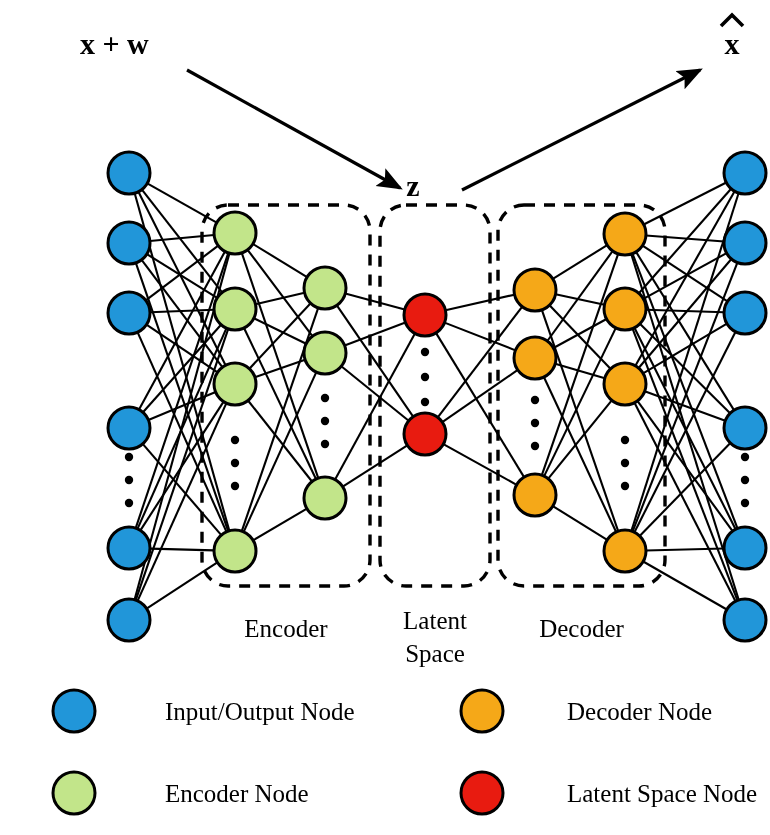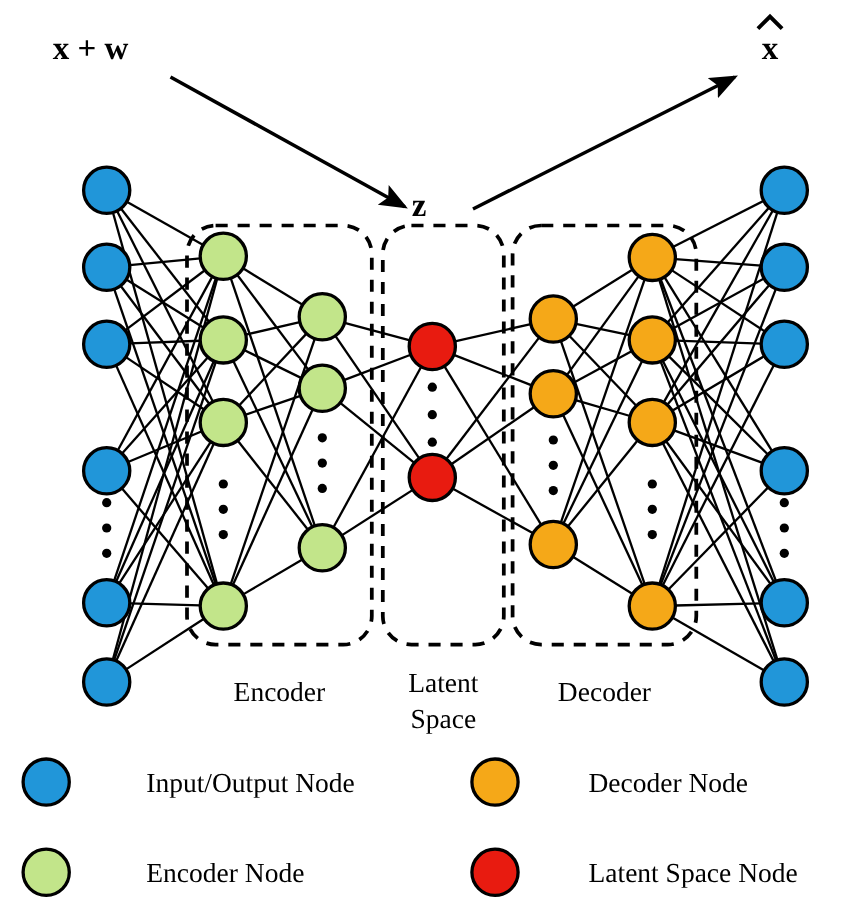--- a/index.html
+++ b/index.html
@@ -13,20 +13,21 @@
     height: 835px;
     font-family: "Liberation Serif", "DejaVu Serif", serif;
     color: #000000;
     overflow: hidden;
     position: relative;
   }
   #diagram-root {
     position: relative;
     width: 638px;
     height: 835px;
+    margin-left: 32px;
   }
   svg#net-svg {
     position: absolute;
     left: 0;
     top: 0;
     width: 770px;
     height: 835px;
     display: block;
   }
   .math-label {

